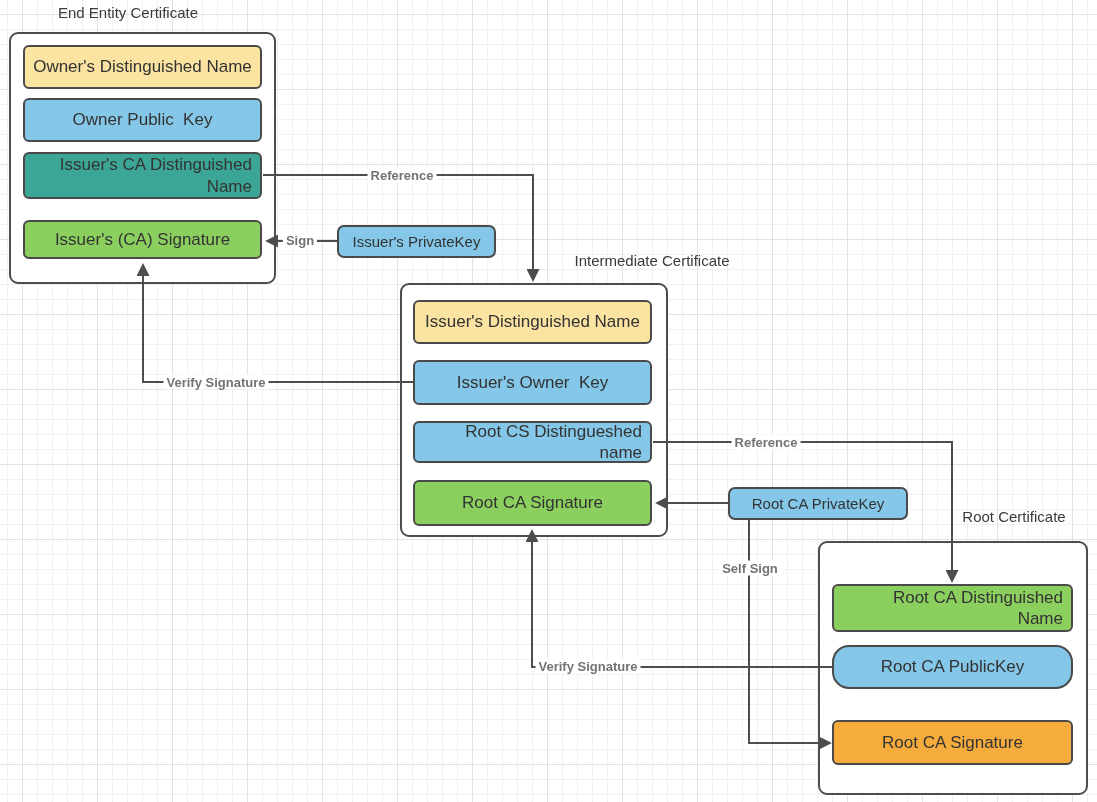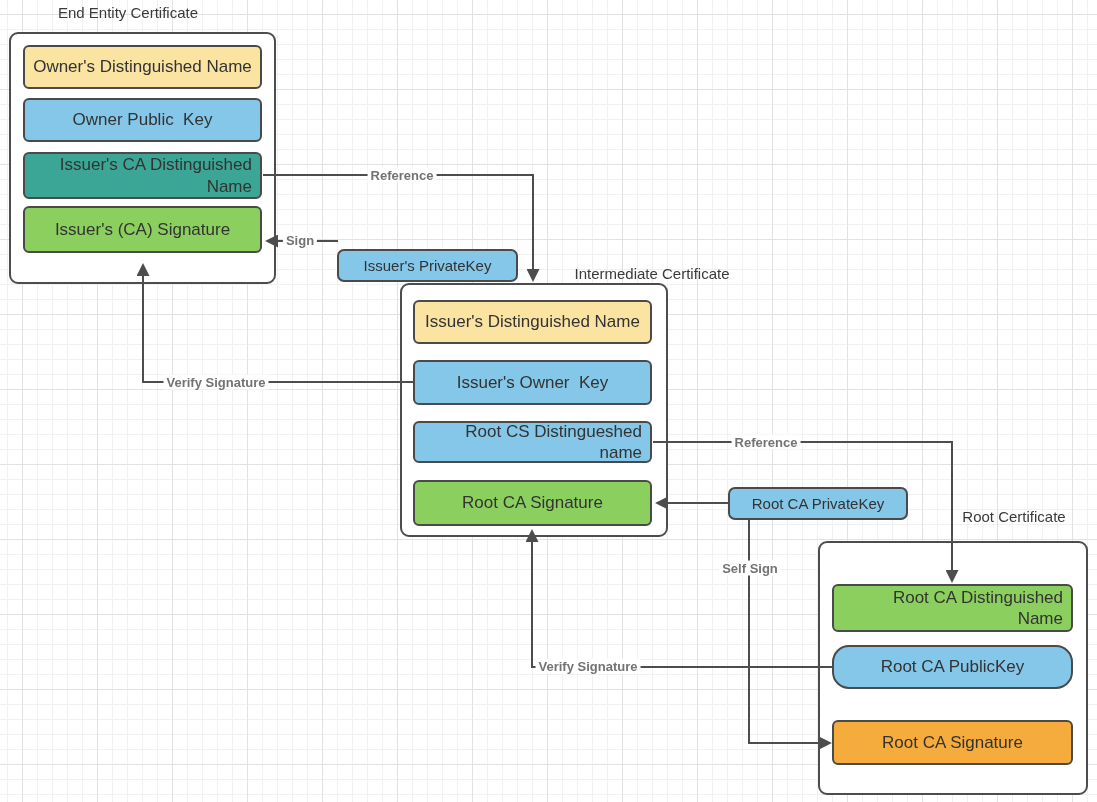--- a/index.html
+++ b/index.html
@@ -65,36 +65,36 @@
       <path d="M749,520 L749,743 L830,743" marker-end="url(#arrow)"></path>
       <path d="M833,667 L532,667 L532,531" marker-end="url(#arrow)"></path>
     </g>
   </svg>
 
   <span class="diagram-title" style="left:128px;top:4px;">End Entity Certificate</span>
   <div class="container-box" style="left:9px;top:32px;width:263px;height:248px;"></div>
   <div class="field" style="left: 23px; top: 45px; width: 239px; height: 44px; background-color: rgb(251, 227, 162);" title="Owner's Distinguished Name">Owner's Distinguished Name</div>
   <div class="field" style="left: 23px; top: 98px; width: 239px; height: 44px; background-color: rgb(132, 199, 232);">Owner Public  Key</div>
   <div class="field" style="left: 23px; top: 152px; width: 239px; height: 47px; background-color: rgb(59, 166, 149);">Issuer's CA Distinguished Name</div>
-  <div class="field" style="left: 23px; top: 206px; width: 239px; height: 47px; background-color: rgb(139, 208, 95);">Issuer's (CA) Signature</div>
+  <div class="field" style="left: 23px; top: 220px; width: 239px; height: 39px; background-color: rgb(139, 208, 95);">Issuer's (CA) Signature</div>
 
-  <span class="diagram-title" style="left:652px;top:252px;margin-top:13px;">Intermediate Certificate</span>
+  <span class="diagram-title" style="left:652px;top:252px;">Intermediate Certificate</span>
   <div class="container-box" style="left:400px;top:283px;width:264px;height:250px;"></div>
   <div class="field" style="left: 413px; top: 300px; width: 239px; height: 44px; background-color: rgb(251, 227, 162);">Issuer's Distinguished Name</div>
   <div class="field" style="left: 413px; top: 360px; width: 239px; height: 45px; background-color: rgb(132, 199, 232);">Issuer's Owner  Key</div>
   <div class="field" style="left: 413px; top: 421px; width: 239px; height: 42px; background-color: rgb(132, 199, 232);">Root CS Distingueshed name</div>
   <div class="field" style="left: 413px; top: 480px; width: 239px; height: 46px; background-color: rgb(139, 208, 95);">Root CA Signature</div>
 
   <span class="diagram-title" style="left:1014px;top:508px;">Root Certificate</span>
   <div class="container-box" style="left:818px;top:541px;width:266px;height:250px;"></div>
   <div class="field" style="left: 832px; top: 584px; width: 241px; height: 48px; background-color: rgb(139, 208, 95); padding-left: 30px;">Root CA Distinguished Name</div>
   <div class="field" style="left: 832px; top: 645px; width: 241px; height: 44px; background-color: rgb(132, 199, 232); border-radius: 17px;">Root CA PublicKey</div>
   <div class="field" style="left: 832px; top: 720px; width: 241px; height: 45px; background-color: rgb(245, 172, 61);">Root CA Signature</div>
 
-  <div class="node" style="left: 337px; top: 225px; width: 181px; height: 33px; background-color: rgb(132, 199, 232); margin-top: 24px;">Issuer's PrivateKey</div>
+  <div class="node" style="left: 337px; top: 225px; width: 159px; height: 33px; background-color: rgb(132, 199, 232);">Issuer's PrivateKey</div>
   <div class="node" style="left: 728px; top: 487px; width: 180px; height: 33px; background-color: rgb(132, 199, 232);">Root CA PrivateKey</div>
 
   <span class="edge-label" style="left:402px;top:175px;">Reference</span>
   <span class="edge-label" style="left:300px;top:240px;">Sign</span>
   <span class="edge-label" style="left:216px;top:382px;">Verify Signature</span>
   <span class="edge-label" style="left:766px;top:442px;">Reference</span>
   <span class="edge-label" style="left:750px;top:568px;">Self Sign</span>
   <span class="edge-label" style="left:588px;top:666px;">Verify Signature</span>
 
 </div>

